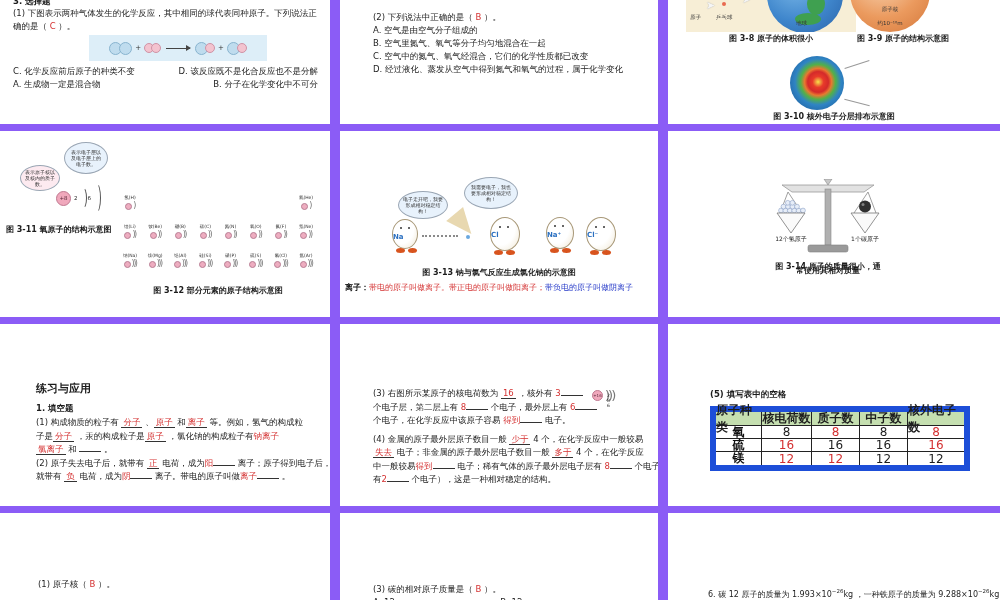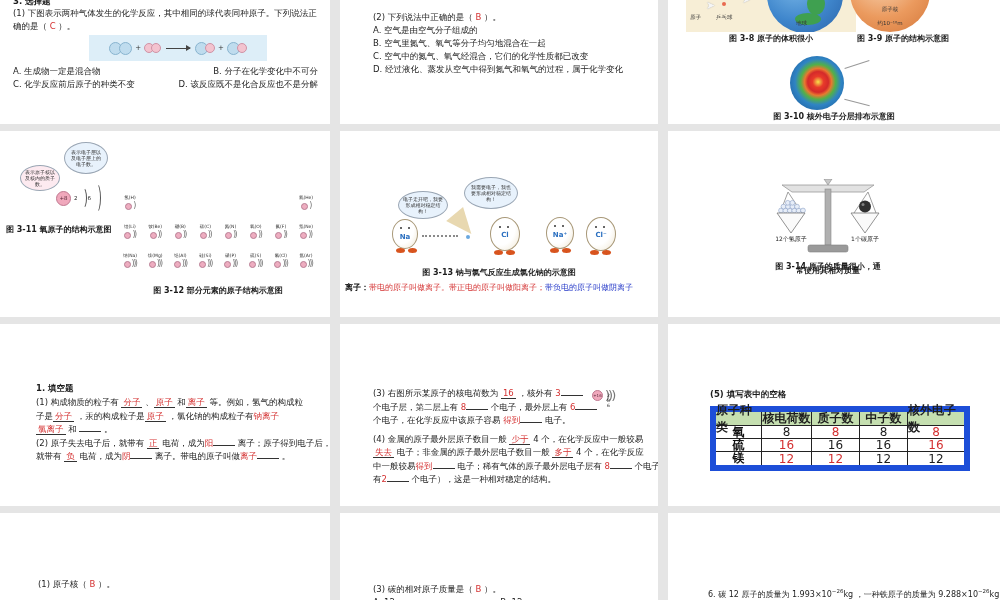--- a/index.html
+++ b/index.html
@@ -1,17 +1,17 @@
 <!DOCTYPE html>
 <html><head>
 <meta charset="utf-8">
 <style>
 *{margin:0;padding:0;box-sizing:border-box}
 body{font-family:"DejaVu Sans",sans-serif;color:#1d1d1d}
-#canvas{position:relative;width:1000px;height:600px;background:#e5e5e5;overflow:hidden}
+#canvas{position:relative;width:1000px;height:600px;background:#8b5cf6;overflow:hidden}
 .slide{position:absolute;background:#fff;overflow:hidden}
 .red{color:#d43030}
 .blue{color:#2438c8}
 .bold{font-weight:bold;color:#111}
 .u{border-bottom:1px solid #333;padding:0 2px}
 .blank{display:inline-block;width:22px;height:9px;border-bottom:1px solid #333;vertical-align:baseline}
 .sup{font-size:5.5px;vertical-align:super}
 .line{font-size:8.5px;line-height:13px;white-space:nowrap}
 .h-bold{font-weight:bold;font-size:8.5px;line-height:12px}
 .caption{font-weight:bold;font-size:8px;text-align:center;position:absolute;line-height:10px}
@@ -33,21 +33,21 @@
 .atom{width:24px;text-align:center}
 .atom-label{font-size:4.5px;line-height:6px;color:#333;white-space:nowrap}
 .atom-glyph{display:flex;align-items:center;justify-content:center;margin-top:1px}
 .atom-nuc{display:inline-block;width:7px;height:7px;border-radius:50%;background:#eeadc0;border:1px solid #b87e94}
 .atom-arcs{font-size:8px;color:#777;letter-spacing:-1.5px;margin-left:1px;line-height:8px}
 .arc{border:1px solid transparent;border-right-color:#555;border-radius:50%}
 
 .egg{position:absolute;border-radius:50%;background:radial-gradient(ellipse at 35% 28%,#ffffff 55%,#efe6d2);border:1px solid #a89878}
 .egg::before{content:"";position:absolute;left:28%;top:24%;width:2px;height:2px;background:#333;border-radius:50%;box-shadow:8px 0 #333}
 .egg::after{content:"";position:absolute;bottom:-5px;left:12%;width:9px;height:5px;background:#d8541e;border-radius:50%;box-shadow:12px 0 #d8541e}
-.egg-label{display:block;text-align:center;margin-top:13px;font-weight:bold;color:#2a6fc0;font-size:7px}
+.egg-label{display:block;text-align:left;margin-top:13px;font-weight:bold;color:#2a6fc0;font-size:7px}
 
 .tbl{position:absolute;border:6px solid #1d4ed8;font-size:12px}
 .tr{display:flex}
 .th,.td{border-right:1px solid #222;border-bottom:1px solid #222;height:13px;display:flex;align-items:center;justify-content:center}
 .tr :last-child{border-right:none}
 .tr:last-child .td{border-bottom:none}
 .thr .th{background:#c5dfb0;font-weight:bold;height:14px}
 .w46{width:46px}.w50{width:50px}.w48{width:48px}.w56{width:56px}
 
 .earth{position:absolute;width:76px;height:76px;border-radius:50%;background:radial-gradient(circle at 38% 35%,#7ab8e8 0%,#3f86cc 55%,#2a63a8 100%);overflow:hidden}
@@ -83,26 +83,26 @@
             <i class="cb"></i>
             <i class="cp ov"></i>
           </span>
         <span class="plus">+</span>
         <span class="mol">
             <i class="cb"></i>
             <i class="cp ov"></i>
           </span>
       </div>
       <div class="optrow">
+        <span>C. 化学反应前后原子的种类不变</span>
+        <span>D. 该反应既不是化合反应也不是分解</span>
+      </div>
+      <div class="optrow">
         <span>A. 生成物一定是混合物</span>
         <span>B. 分子在化学变化中不可分</span>
-      </div>
-      <div class="optrow">
-        <span>C. 化学反应前后原子的种类不变</span>
-        <span>D. 该反应既不是化合反应也不是分解</span>
       </div>
     </div>
   </div>
 
   <div class="slide" style="left:340px;top:-62px;width:318px;height:186px">
     <div style="padding:73px 12px 0 33px">
       <div class="line"><span>(2) 下列说法中正确的是（ </span><span class="red">B</span><span> ）。</span></div>
       <div>
 
       <div class="line">A. 空气是由空气分子组成的</div>
@@ -341,21 +341,22 @@
       <circle cx="87" cy="25.5" r="1.5" fill="#808080"></circle>
       <text x="15" y="62" font-size="6" text-anchor="middle" fill="#222">12个氢原子</text>
       <text x="89" y="62" font-size="6" text-anchor="middle" fill="#222">1个碳原子</text>
     </svg>
     <div class="caption" style="left:60px;top:131px;width:200px">图 3-14  原子的质量很小，通</div>
     <div class="caption" style="left:60px;top:135px;width:200px">常使用其相对质量</div>
   </div>
 
   <div class="slide" style="left:0;top:324px;width:330px;height:182px">
     <div style="padding:58px 10px 0 36px">
-      <div class="h-bold" style="">1. 填空题</div>
+      <div style="font-weight:bold;font-size:11px;line-height:14px">练习与应用</div>
+      <div class="h-bold" style="margin-top:6px">1. 填空题</div>
       <div class="line" style="margin-top:2px;line-height:13.5px"><span>(1) 构成物质的粒子有 </span><span class="red u">分子</span><span> 、</span><span class="red u">原子</span><span> 和</span><span class="red u">离子</span><span> 等。例如，氢气的构成粒</span></div>
       <div class="line" style="line-height:13.5px"><span>子是</span><span class="red u">分子</span><span> ，汞的构成粒子是</span><span class="red u">原子</span><span> ，氯化钠的构成粒子有</span><span class="red">钠离子</span></div>
       <div class="line" style="line-height:13.5px"><span class="red u">氯离子</span><span> 和 </span><span class="blank"></span><span> 。</span></div>
       <div class="line" style="line-height:13.5px"><span>(2) 原子失去电子后，就带有 </span><span class="red u">正</span><span> 电荷，成为</span><span class="red">阳</span><span class="blank"></span><span> 离子；原子得到电子后，</span></div>
       <div class="line" style="line-height:13.5px"><span>就带有 </span><span class="red u">负</span><span> 电荷，成为</span><span class="red">阴</span><span class="blank"></span><span> 离子。带电的原子叫做</span><span class="red">离子</span><span class="blank"></span><span> 。</span></div>
     </div>
   </div>
 
   <div class="slide" style="left:340px;top:324px;width:318px;height:182px">
     <div style="padding:63px 8px 0 33px">

